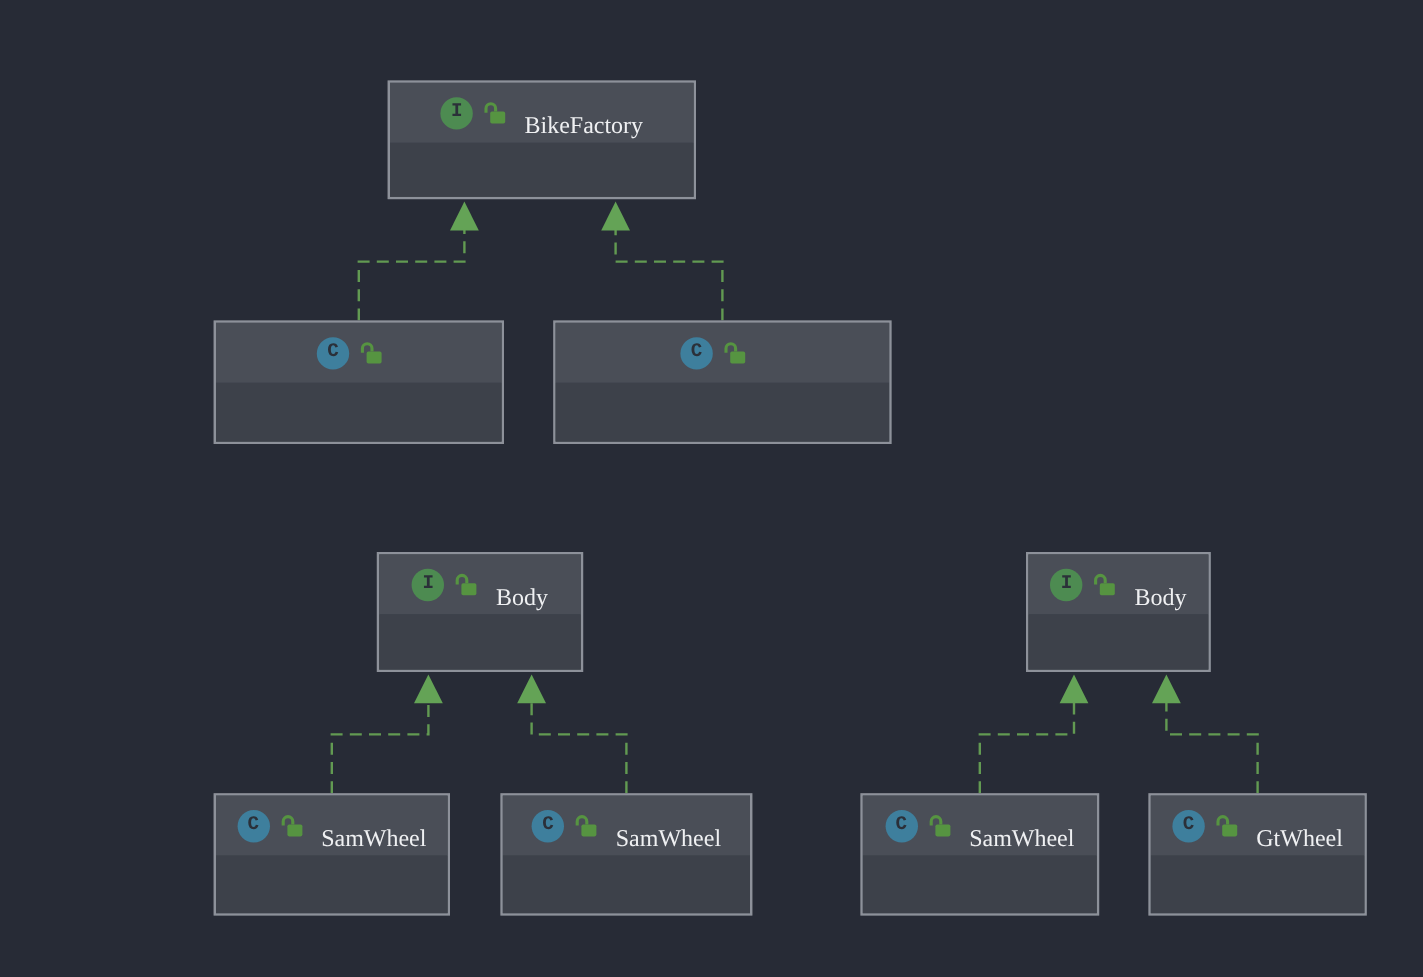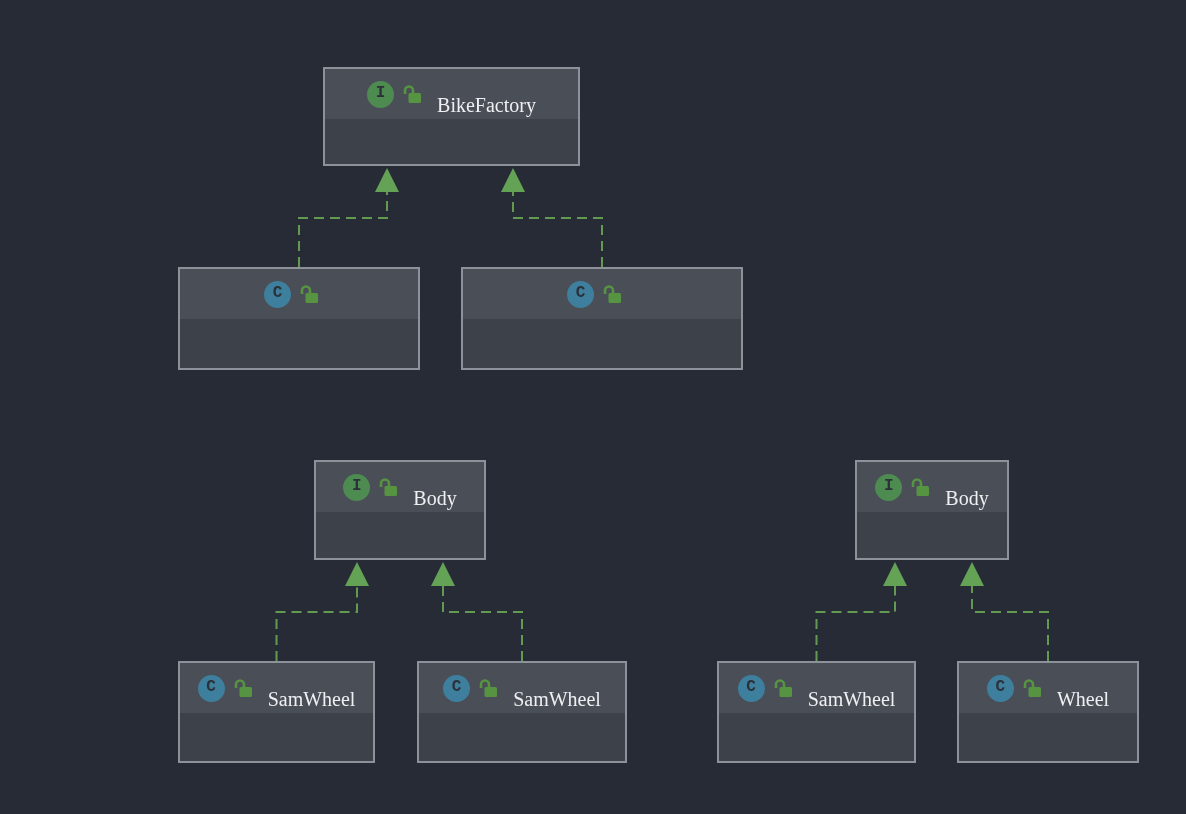--- a/index.html
+++ b/index.html
@@ -222,17 +222,17 @@
   </div>
     <div class="node node--class" style="left: 957px; top: 661px; width: 182px; height: 102px;">
     <div class="node-header">
       <span class="kind-icon">
         <span class="kind-letter">C</span>
       </span>
       <svg class="lock-icon" width="22" height="22" viewBox="0 0 22 22" xmlns="http://www.w3.org/2000/svg">
         <path class="lock-shackle" d="M4 11 V7.5 a4 4 0 0 1 8 0 V10" fill="none" stroke-width="2.6"></path>
         <rect class="lock-body-rect" x="7.5" y="10" width="12.5" height="10" rx="1.5"></rect>
       </svg>
-      <span class="node-name">Wheel</span>
+      <span class="node-name">GtWheel</span>
     </div>
     <div class="node-body"></div>
   </div>
   </div>
 
 </body></html>

